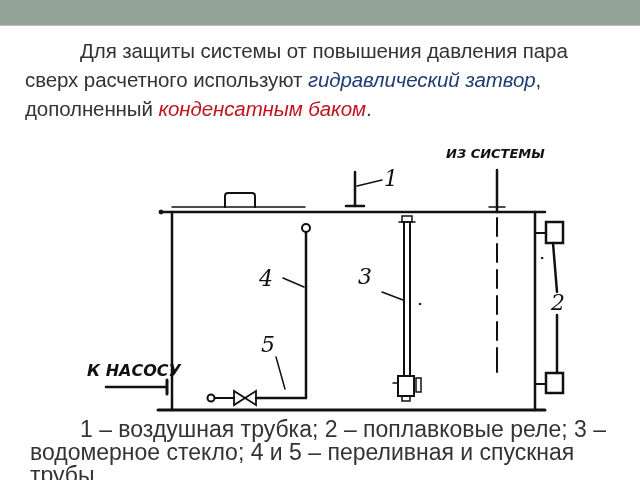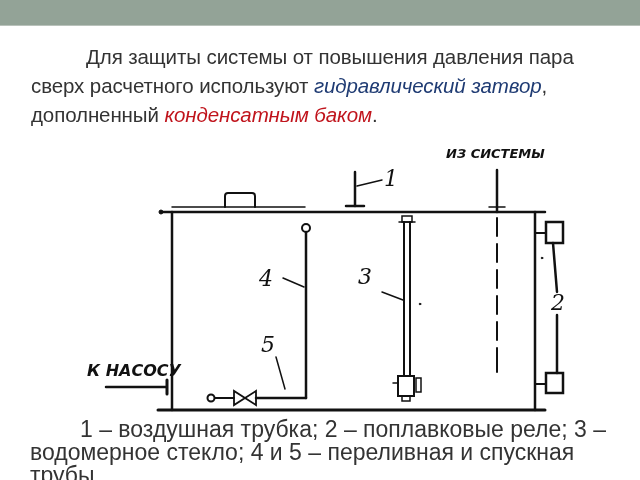--- a/index.html
+++ b/index.html
@@ -86,21 +86,21 @@
       padding-left: 30px;
     }
   </style>
 </head>
 <body>
 
 <div class="slide">
 
   <div class="header-band"></div>
 
-  <p class="intro" style="margin:6px;">
+  <p class="intro" style="margin:0;">
     <span>Для защиты системы от повышения давления пара сверх расчетного используют </span><span class="hl-blue">гидравлический затвор</span><span>, дополненный </span><span class="hl-red">конденсатным баком</span><span>.</span>
   </p>
 
   <div class="diagram">
     <svg width="640" height="480" viewBox="0 0 640 480" xmlns="http://www.w3.org/2000/svg">
       <g stroke="#111" fill="none" stroke-linecap="round">
 
         <g>
           <line x1="161" y1="212" x2="545" y2="212" stroke-width="2.5"></line>
           <circle cx="161" cy="212" r="2" fill="#111"></circle>

